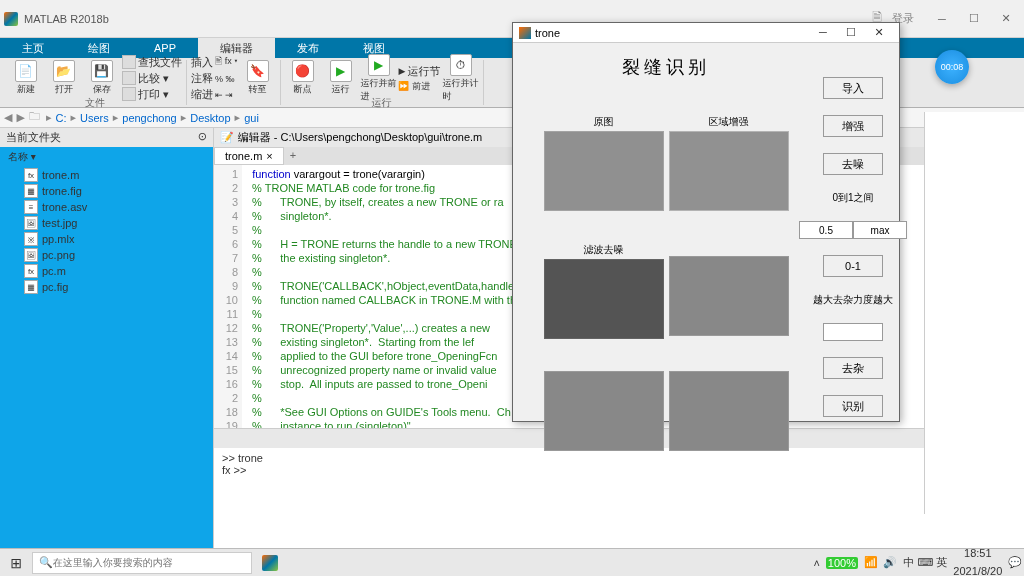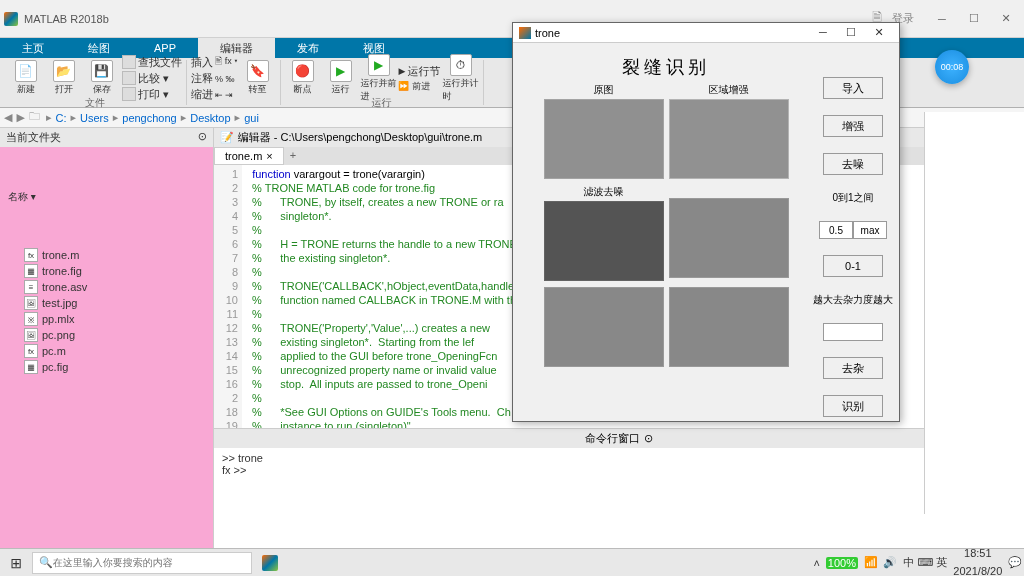--- a/index.html
+++ b/index.html
@@ -23,21 +23,21 @@
 .ribbon .big-btn .lbl { font-size: 9px; color: #333; margin-top: 1px; }
 .ribbon .small { display: flex; flex-direction: column; gap: 1px; }
 .ribbon .small .row { display: flex; align-items: center; gap: 2px; font-size: 9px; color: #333; cursor: pointer; }
 .ribbon .small .row .mini { width: 14px; height: 14px; background: #ddd; border: 1px solid #bbb; }
 .timer { position: absolute; right: 55px; top: 50px; width: 34px; height: 34px; border-radius: 50%; background: radial-gradient(circle,#3db2ff,#1a8de0); color: #fff; display: flex; align-items: center; justify-content: center; font-size: 9px; box-shadow: 0 2px 6px rgba(0,0,0,0.3); z-index: 30; }
 .path-bar { height: 20px; background: #f5f5f5; display: flex; align-items: center; padding: 0 4px; border-bottom: 1px solid #ccc; font-size: 10px; color: #333; }
 .path-bar .nav { color: #888; margin-right: 4px; cursor: pointer; }
 .path-bar .crumb { color: #0066cc; margin: 0 2px; cursor: pointer; }
 .path-bar .sep { color: #888; margin: 0 2px; }
 .main { display: flex; height: 420px; }
-.sidebar { width: 214px; background: #f9a8d4; border-right: 1px solid #ccc; display: flex; flex-direction: column; gap: 40px; }
+.sidebar { width: 214px; background: #0ea5e9; border-right: 1px solid #ccc; display: flex; flex-direction: column; }
 .sidebar .hdr { background: #e8e8e8; padding: 2px 6px; font-size: 10px; color: #333; display: flex; justify-content: space-between; }
 .sidebar .colhdr { padding: 3px 8px; font-size: 10px; color: #333; }
 .sidebar .files { flex: 1; padding: 0 20px; }
 .sidebar .file { display: flex; align-items: center; padding: 1px 4px; font-size: 10px; color: #333; cursor: pointer; }
 .sidebar .file .ficon { width: 14px; height: 14px; border: 1px solid #aaa; margin-right: 4px; font-size: 8px; display: flex; align-items: center; justify-content: center; background: #fff; }
 .editor { flex: 1; background: #fff; display: flex; flex-direction: column; position: relative; }
 .editor .hdr { background: #e8e8e8; padding: 2px 6px; font-size: 10px; display: flex; align-items: center; gap: 4px; }
 .editor .tabs { display: flex; background: #e0e0e0; height: 18px; }
 .editor .tabs .tab { padding: 2px 10px; background: #fff; border: 1px solid #ccc; font-size: 10px; cursor: pointer; display: flex; align-items: center; gap: 4px; }
 .editor .tabs .plus { padding: 2px 6px; color: #666; cursor: pointer; }
@@ -61,33 +61,33 @@
 .taskbar .app-icon { width: 28px; height: 24px; display:flex; align-items:center; justify-content:center; margin-left: 4px; cursor:pointer; }
 .taskbar .app-icon .logo { width:16px; height:16px; background: linear-gradient(135deg,#ff6b00,#0076a8,#8bc53f); border-radius:2px; }
 .gui-window { position: absolute; left: 512px; top: 22px; width: 388px; height: 400px; background: #f0f0f0; border: 1px solid #666; box-shadow: 2px 2px 8px rgba(0,0,0,0.3); z-index: 20; }
 .gui-window .gtitle { height: 20px; background: #fff; display: flex; align-items: center; padding: 0 6px; border-bottom: 1px solid #ccc; }
 .gui-window .gtitle .gicon { width: 12px; height: 12px; background: linear-gradient(135deg,#ff6b00,#0076a8); margin-right: 4px; }
 .gui-window .gtitle .wctl { margin-left: auto; display: flex; }
 .gui-window .gtitle .wctl span { width: 28px; text-align: center; cursor: pointer; color: #333; }
 .gui-window .gbody { display: flex; padding: 6px; }
 .gui-window .images { flex: 1; }
 .gui-window .bigtitle { text-align: center; font-size: 18px; font-family: KaiTi, serif; padding: 6px 0 4px; letter-spacing: 4px; }
-.gui-window .row { display: flex; gap: 5px; justify-content: center; margin-bottom: 6px; }
+.gui-window .row { display: flex; gap: 5px; justify-content: center; margin-bottom: 6px; margin-top: 32px; }
 .gui-window .cell { width: 120px; }
 .gui-window .cell .cap { text-align: center; font-size: 10px; margin-bottom: 2px; }
 .gui-window .cell .img { width: 120px; height: 80px; background: #888; border: 1px solid #999; }
 .crack1 { background: repeating-linear-gradient(90deg,#999 0,#aaa 1px,#888 2px,#bbb 3px),linear-gradient(90deg,transparent 48%,#222 49%,#111 51%,transparent 53%); background-blend-mode: multiply; filter: contrast(1.1) brightness(1.05); }
 .crack2 { background: repeating-radial-gradient(circle,#fff 0,#000 1px,#fff 2px,#000 3px),linear-gradient(90deg,transparent 47%,#000 49%,#000 52%,transparent 54%); filter: contrast(2); }
 .crack3 { background: repeating-linear-gradient(45deg,#111 0,#333 1px,#000 2px,#444 3px),linear-gradient(90deg,transparent 46%,#fff 48%,#fff 52%,transparent 55%); filter: contrast(1.5) brightness(0.6); }
 .blank { background: #f0f0f0; }
 .gui-window .ctrl { width: 80px; display: flex; flex-direction: column; align-items: center; gap: 16px; padding-top: 28px; }
 .gui-window .ctrl button { width: 60px; height: 22px; background: #f0f0f0; border: 1px solid #999; cursor: pointer; font-size: 11px; }
 .gui-window .ctrl .lbl { font-size: 10px; text-align: right; }
 .gui-window .ctrl .inputs { display: flex; }
-.gui-window .ctrl .inputs input { width: 34px; height: 18px; border: 1px solid #999; text-align: center; font-size: 10px; }
+.gui-window .ctrl .inputs input { width: 54px; height: 18px; border: 1px solid #999; text-align: center; font-size: 10px; }
 .right-strip { position: absolute; right: 0; top: 112px; width: 100px; height: 402px; background: #fff; border-left: 1px solid #ccc; z-index: 5; }
 </style>
 </head>
 <body>
 
 <div class="titlebar">
   <div class="logo"></div>
   <div class="title">MATLAB R2018b</div>
   <div class="win-btns">
     <span class="doc-icon">🗎</span>

